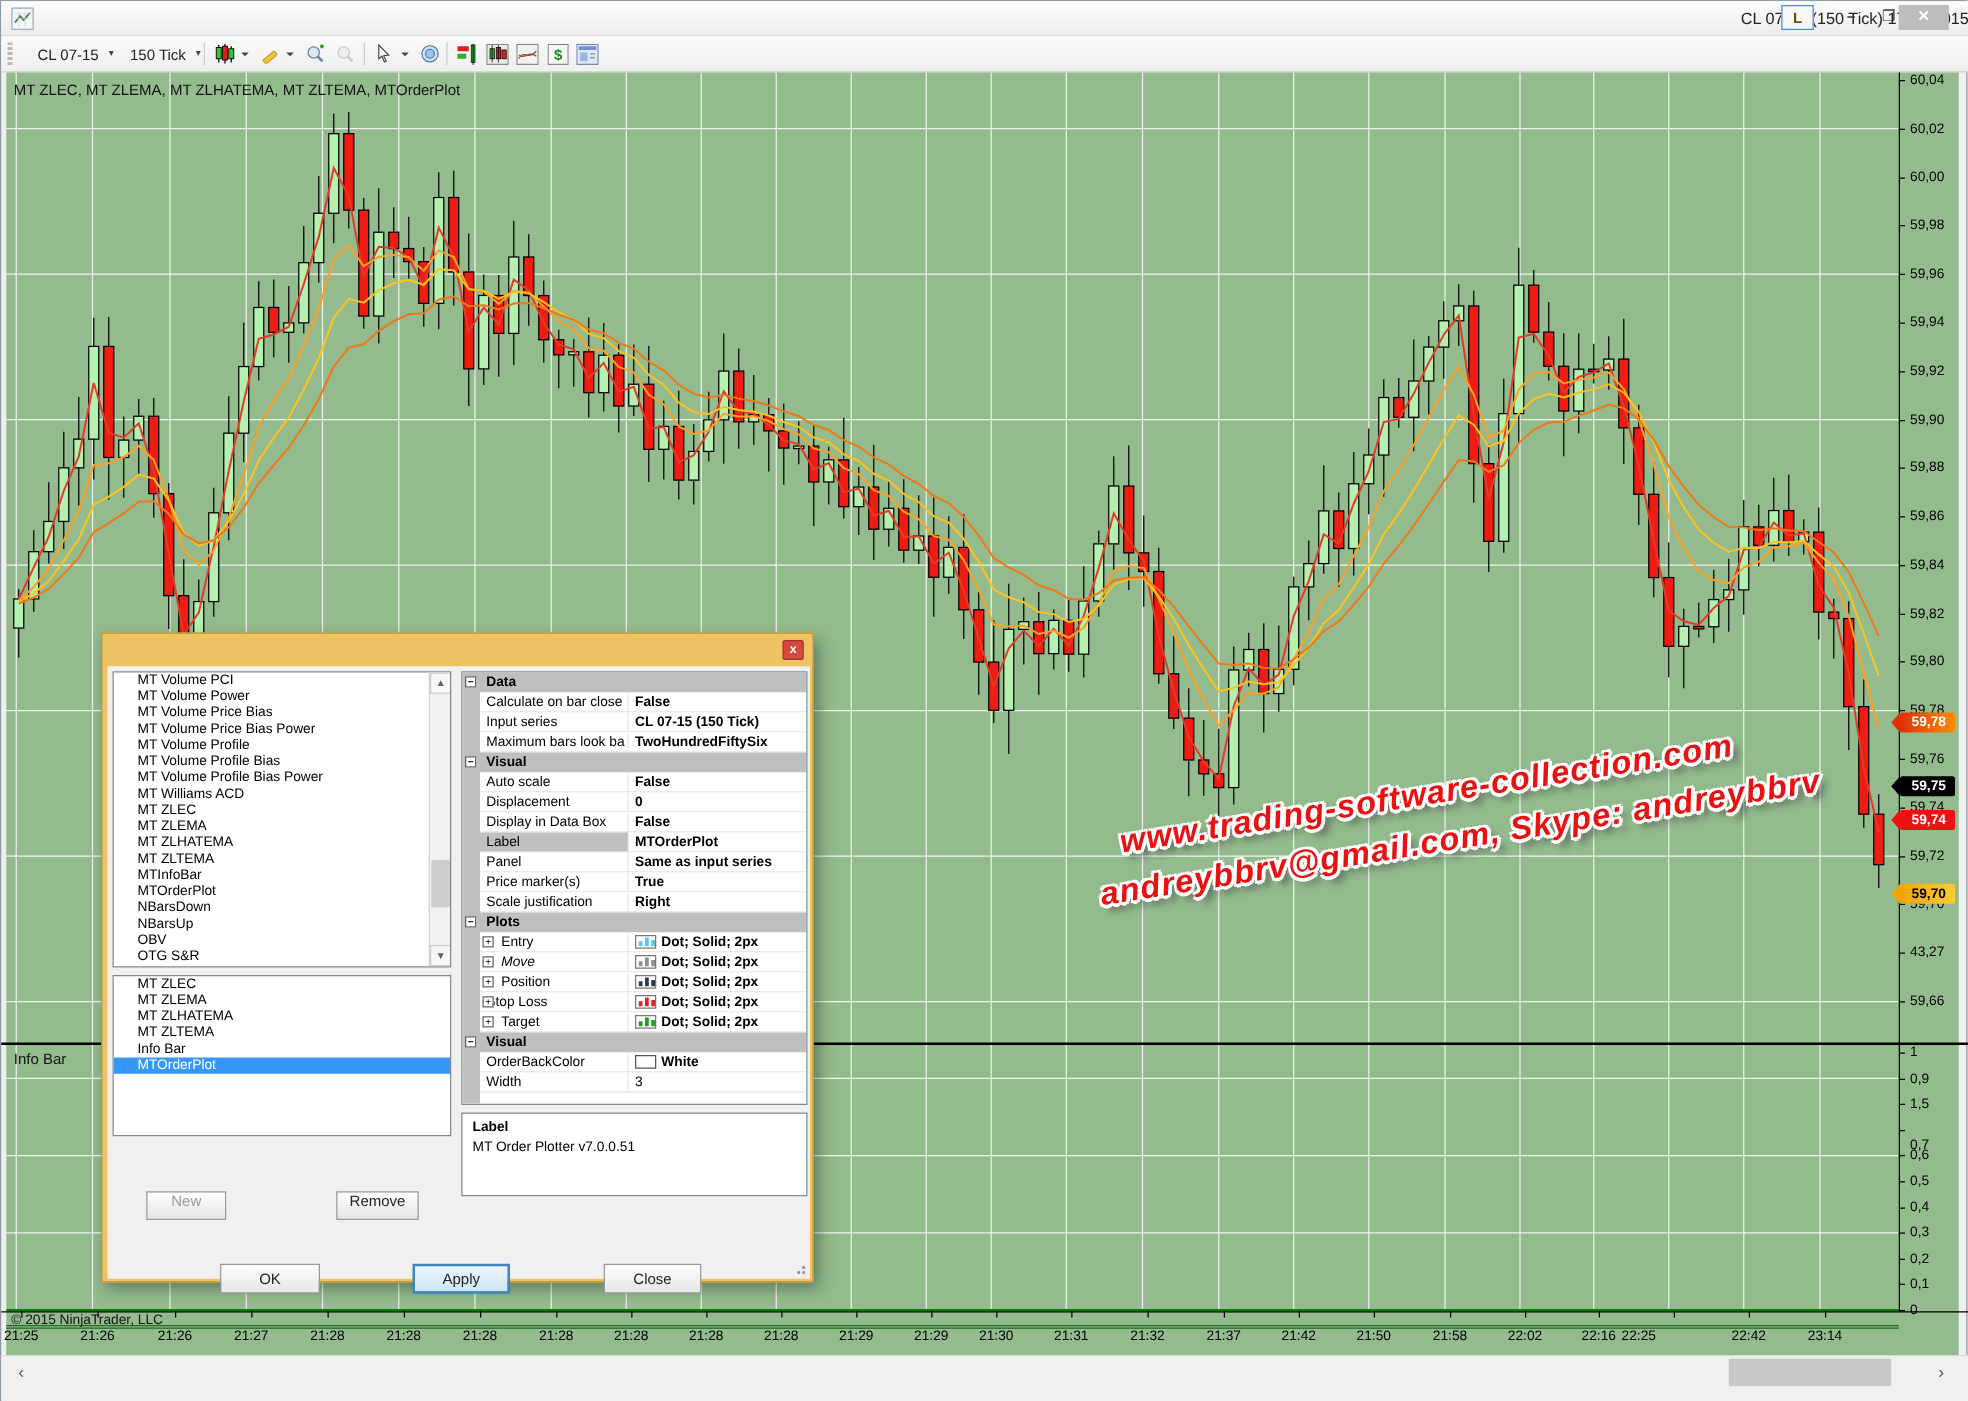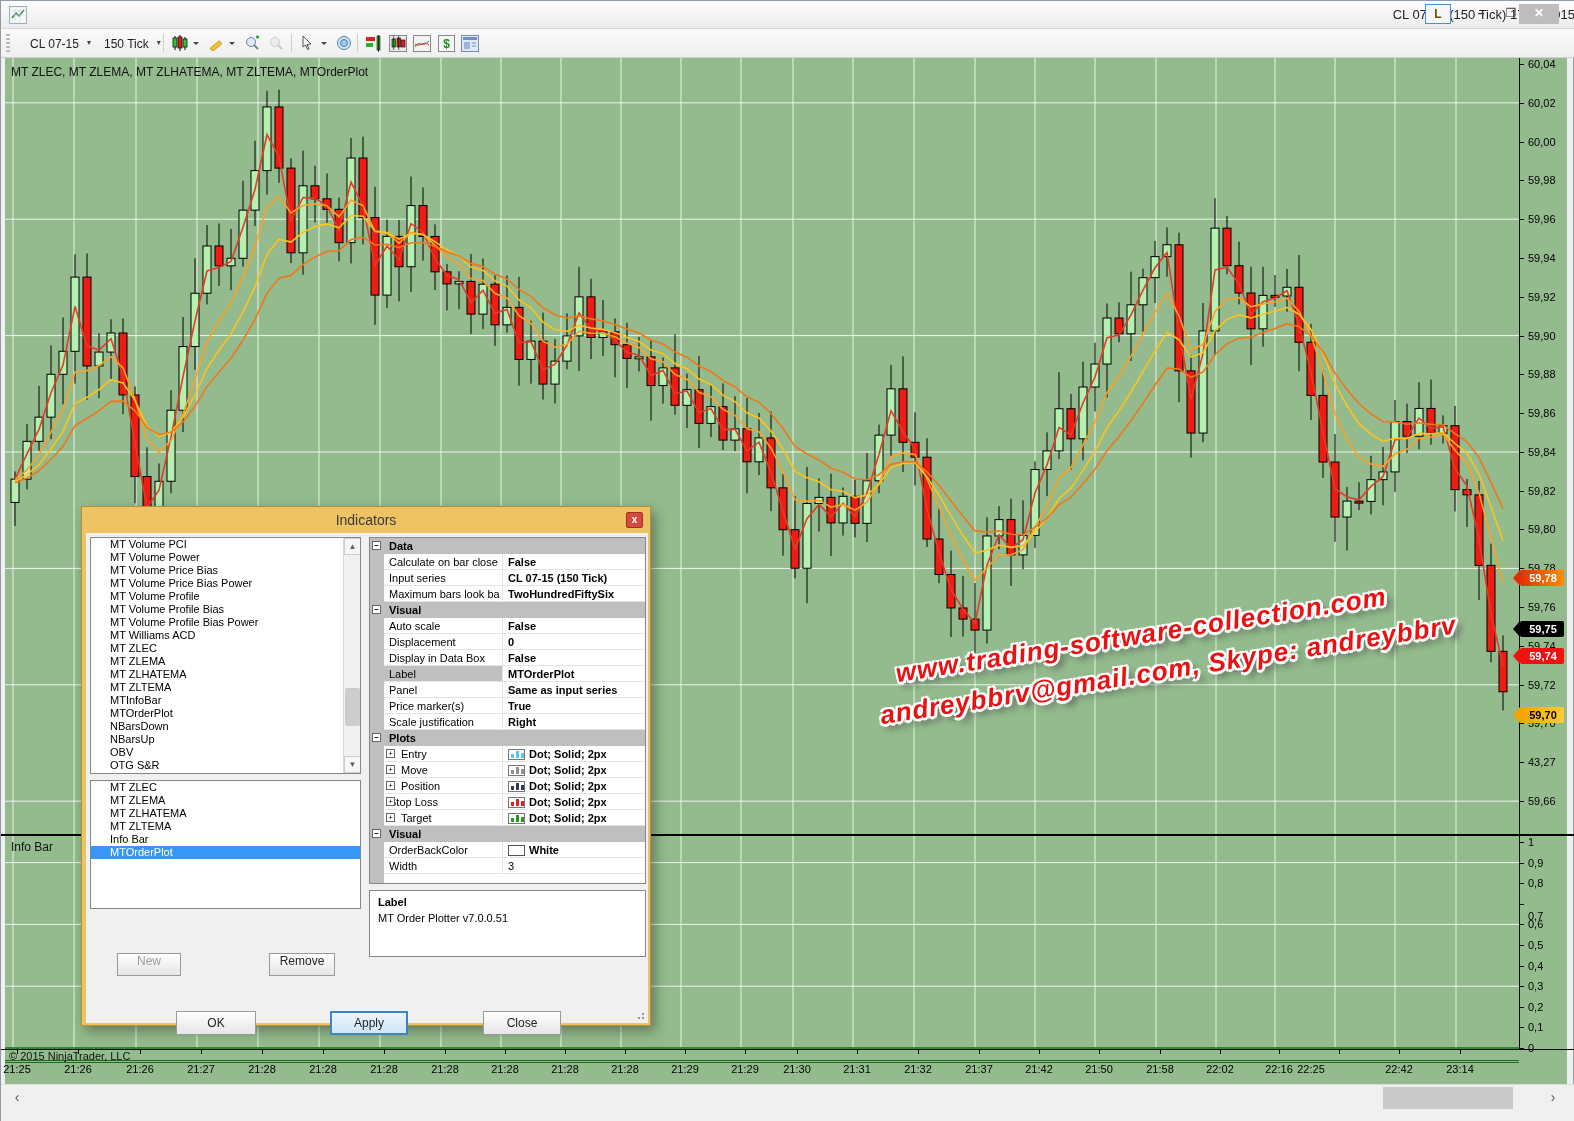--- a/index.html
+++ b/index.html
@@ -620,21 +620,21 @@
       <div class="ytick" style="top:716px">59,70</div>
       <div class="ytickmark" style="top:761px"></div>
       <div class="ytick" style="top:755px">43,27</div>
       <div class="ytickmark" style="top:800px"></div>
       <div class="ytick" style="top:794px">59,66</div>
       <div class="ytickmark" style="top:841px"></div>
       <div class="ytick" style="top:835px">1</div>
       <div class="ytickmark" style="top:862px"></div>
       <div class="ytick" style="top:856px">0,9</div>
       <div class="ytickmark" style="top:882px"></div>
-      <div class="ytick" style="top:876px">0,8</div>
+      <div class="ytick" style="top:876px">1,5</div>
       <div class="ytickmark" style="top:903px"></div>
       <div class="ytick" style="top:909px">0,7</div>
       <div class="ytickmark" style="top:923px"></div>
       <div class="ytick" style="top:917px">0,6</div>
       <div class="ytickmark" style="top:944px"></div>
       <div class="ytick" style="top:938px">0,5</div>
       <div class="ytickmark" style="top:965px"></div>
       <div class="ytick" style="top:959px">0,4</div>
       <div class="ytickmark" style="top:985px"></div>
       <div class="ytick" style="top:979px">0,3</div>
@@ -701,21 +701,20 @@
       <div class="xtickmark" style="left:1459px"></div>
       <div class="xtick" style="left:1459px">23:14</div>
     </div>
 
   <div id="watermark">
     <div class="wline1">www.trading-software-collection.com</div>
     <div class="wline2">andreybbrv@gmail.com, Skype: andreybbrv</div>
   </div>
 
   <div id="dialog">
-    <div id="dialog-title">Indicators</div>
     <div id="dialog-close">x</div>
     <div id="dialog-body">
       <div id="list-available" class="listbox">
         <div class="items">
             <div class="list-item" style="">MT Volume PCI</div>
             <div class="list-item" style="">MT Volume Power</div>
             <div class="list-item" style="">MT Volume Price Bias</div>
             <div class="list-item" style="">MT Volume Price Bias Power</div>
             <div class="list-item" style="">MT Volume Profile</div>
             <div class="list-item" style="">MT Volume Profile Bias</div>
@@ -805,21 +804,21 @@
               <span class="pg-box">−</span>
               <span class="pg-name">Plots</span>
             </div>
             <div class="pg-row">
               <span class="pg-box" style="left: 16px; z-index: 3;">+</span>
               <div class="pg-name" style="padding-left: 17px;">Entry</div>
               <div class="pg-value bold"><span class="plot-ic"><i style="left:2px;height:4px;background:#58C8F0"></i><i style="left:7px;height:7px;background:#58C8F0"></i><i style="left:12px;height:5px;background:#58C8F0"></i></span>Dot; Solid; 2px</div>
             </div>
             <div class="pg-row">
               <span class="pg-box" style="left: 16px; z-index: 3;">+</span>
-              <div class="pg-name" style="padding-left: 17px;">Move</div>
+              <div class="pg-name" style="padding-left: 17px; font-style: italic;">Move</div>
               <div class="pg-value bold"><span class="plot-ic"><i style="left:2px;height:4px;background:#909090"></i><i style="left:7px;height:7px;background:#909090"></i><i style="left:12px;height:5px;background:#909090"></i></span>Dot; Solid; 2px</div>
             </div>
             <div class="pg-row">
               <span class="pg-box" style="left: 16px; z-index: 3;">+</span>
               <div class="pg-name" style="padding-left: 17px;">Position</div>
               <div class="pg-value bold"><span class="plot-ic"><i style="left:2px;height:4px;background:#303858"></i><i style="left:7px;height:7px;background:#303858"></i><i style="left:12px;height:5px;background:#303858"></i></span>Dot; Solid; 2px</div>
             </div>
             <div class="pg-row">
               <span class="pg-box" style="left: 16px; z-index: 3;">+</span>
               <div class="pg-name" style="">Stop Loss</div>

